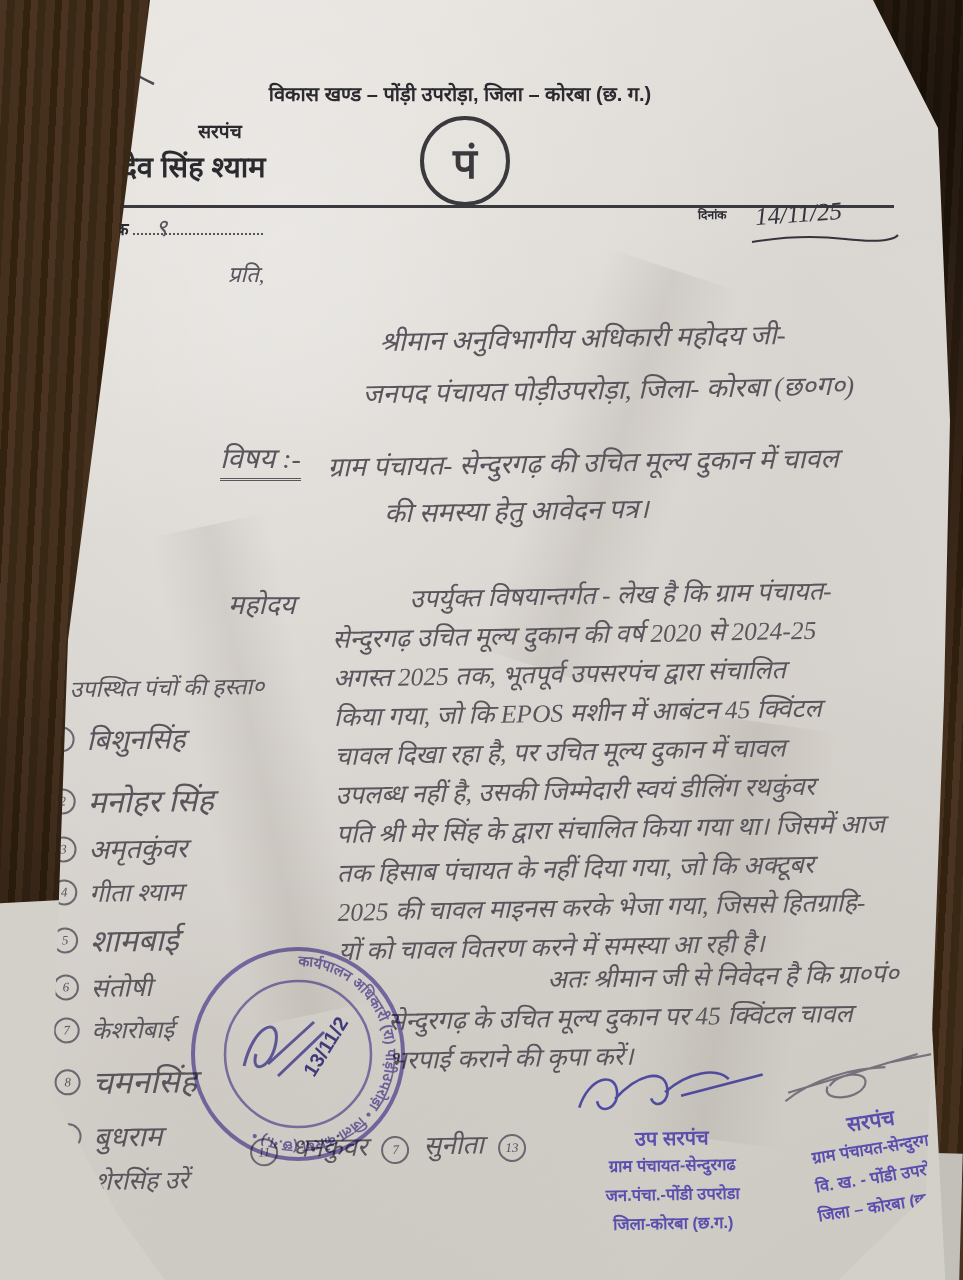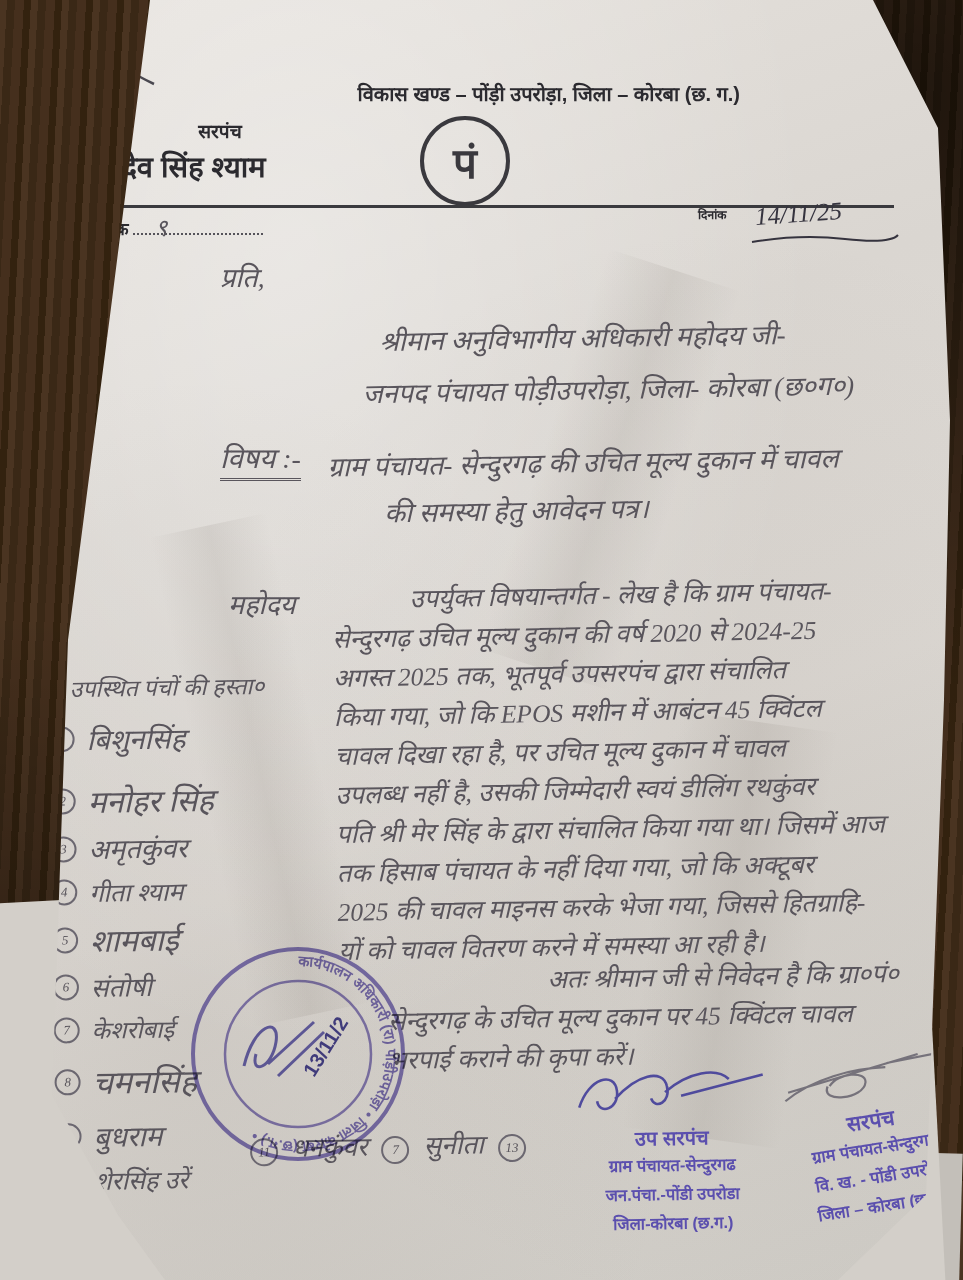--- a/index.html
+++ b/index.html
@@ -32,35 +32,35 @@
   .c2{left:200px;top:520px;width:120px;height:500px;transform:rotate(-12deg);}
   .c3{left:650px;top:720px;width:160px;height:420px;transform:rotate(8deg);}
 
   .abs{position:absolute;}
   .printed{color:#2b2a2f;font-weight:bold;}
   .hw{font-family:"Liberation Serif", serif;font-style:italic;color:#59555c;}
   .ink{color:#35333e;}
   .purple{color:#5b4fae;}
 
   .lh-title{left:120px;top:16px;width:700px;text-align:center;font-size:42px;letter-spacing:1px;}
-  .lh-sub{left:180px;top:80px;width:560px;text-align:right;font-size:20px;}
+  .lh-sub{left:180px;top:80px;width:560px;text-align:center;font-size:20px;}
   .lh-role{left:150px;top:118px;width:140px;text-align:center;font-size:19px;}
   .lh-name{left:88px;top:146px;width:270px;text-align:left;font-size:29px;}
   .logo{left:420px;top:116px;width:82px;height:82px;border:4px solid #3a393e;border-radius:50%;
         display:flex;align-items:center;justify-content:center;font-size:42px;font-weight:bold;color:#3a393e;}
   .contact{left:702px;top:97px;width:250px;font-size:15.5px;line-height:23px;}
   .rule{left:84px;top:205px;width:810px;height:3px;background:#3a3a3e;}
 
   .serial{left:88px;top:217px;font-size:17px;}
   .leader{display:inline-block;width:130px;border-bottom:2px dotted #55535a;height:14px;margin-left:4px;}
   .serial-val{left:155px;top:210px;font-size:24px;}
   .date-row{left:698px;top:206px;font-size:12px;}
   .date-val{left:755px;top:200px;font-size:25px;transform:rotate(-4deg);color:#35333e;}
 
-  .hw-prati{left:220px;top:258px;font-size:27px;font-style:italic;}
+  .hw-prati{left:228px;top:258px;font-size:22px;font-style:italic;}
   .recipient{left:362px;top:312px;font-size:27px;line-height:52px;transform:rotate(-1deg);}
   .recipient div:first-child{text-indent:18px;}
   .subject-label{left:220px;top:438px;font-size:28px;border-bottom:3px double #59555c;padding-bottom:2px;}
   .subject{left:328px;top:440px;font-size:27px;line-height:47px;transform:rotate(-1deg);}
   .subject div:nth-child(2){text-indent:56px;}
   .hw-mahoday{left:228px;top:550px;font-size:27px;margin-top:35px;}
 
   .bodypara{left:335px;top:575px;width:625px;font-size:25.5px;line-height:39px;transform:rotate(-1.1deg);}
   .bodypara div:first-child{text-indent:78px;}
   .request{left:388px;top:958px;width:570px;font-size:25.5px;line-height:39px;transform:rotate(-1deg);}

